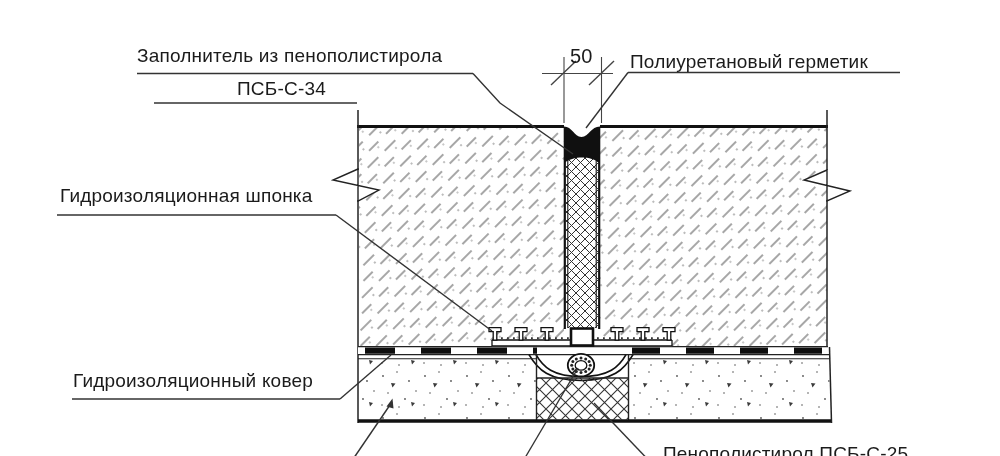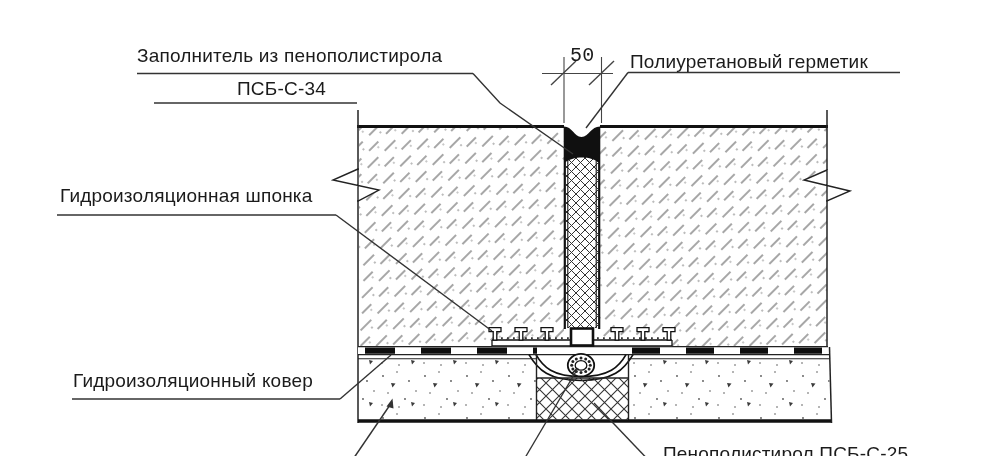--- a/index.html
+++ b/index.html
@@ -5,21 +5,21 @@
   html,body{margin:0;padding:0;background:#fff;}
   #stage{
     position:relative;width:1000px;height:456px;background:#ffffff;
     font-family:"Liberation Sans",sans-serif;overflow:hidden;margin-top:32px;
   }
   #stage svg{position:absolute;left:0;top:0;}
   .label{
     position:absolute;font-size:19px;line-height:20px;color:#1b1b1b;
     white-space:nowrap;letter-spacing:0.2px;
   }
-  .dim{font-size:20px;font-family:Liberation Mono, monospace;}
+  .dim{font-size:20px;}
 </style>
 </head>
 <body>
 
 <div id="stage">
 
   <svg width="1000" height="456" viewBox="0 0 1000 456">
     <defs>
 
       <pattern id="patConcrete" width="24" height="22" patternUnits="userSpaceOnUse" patternTransform="rotate(-45)">

